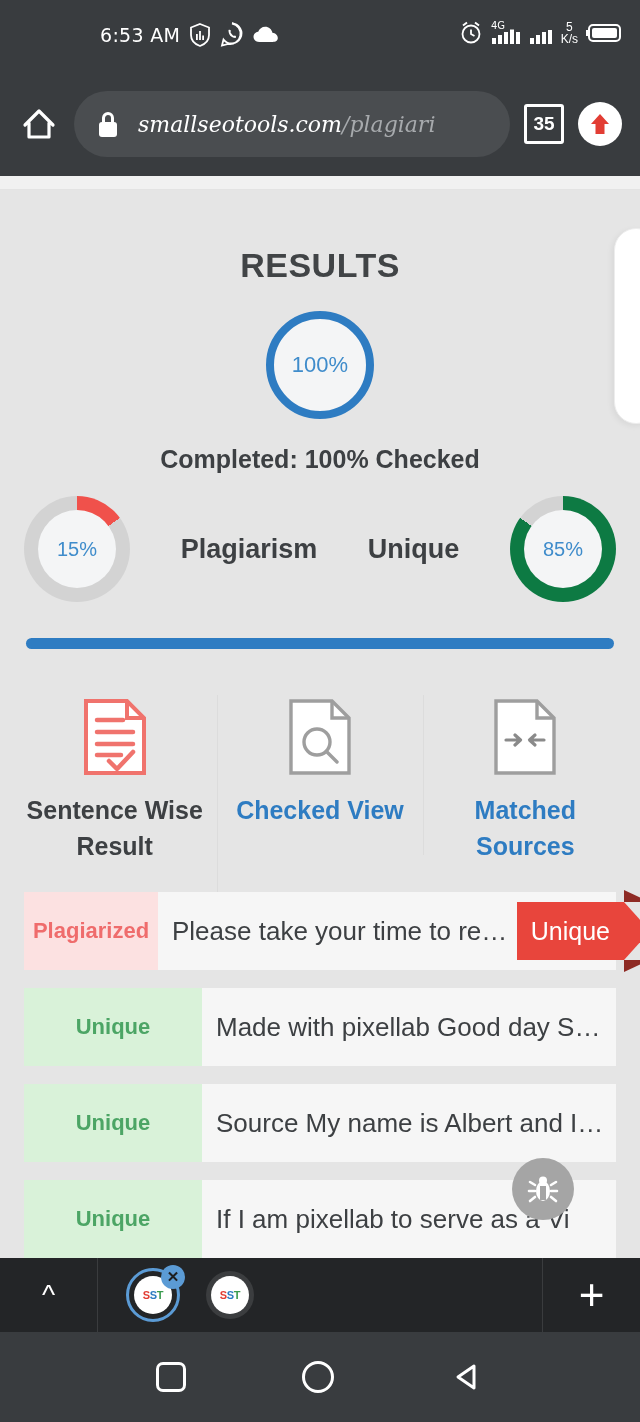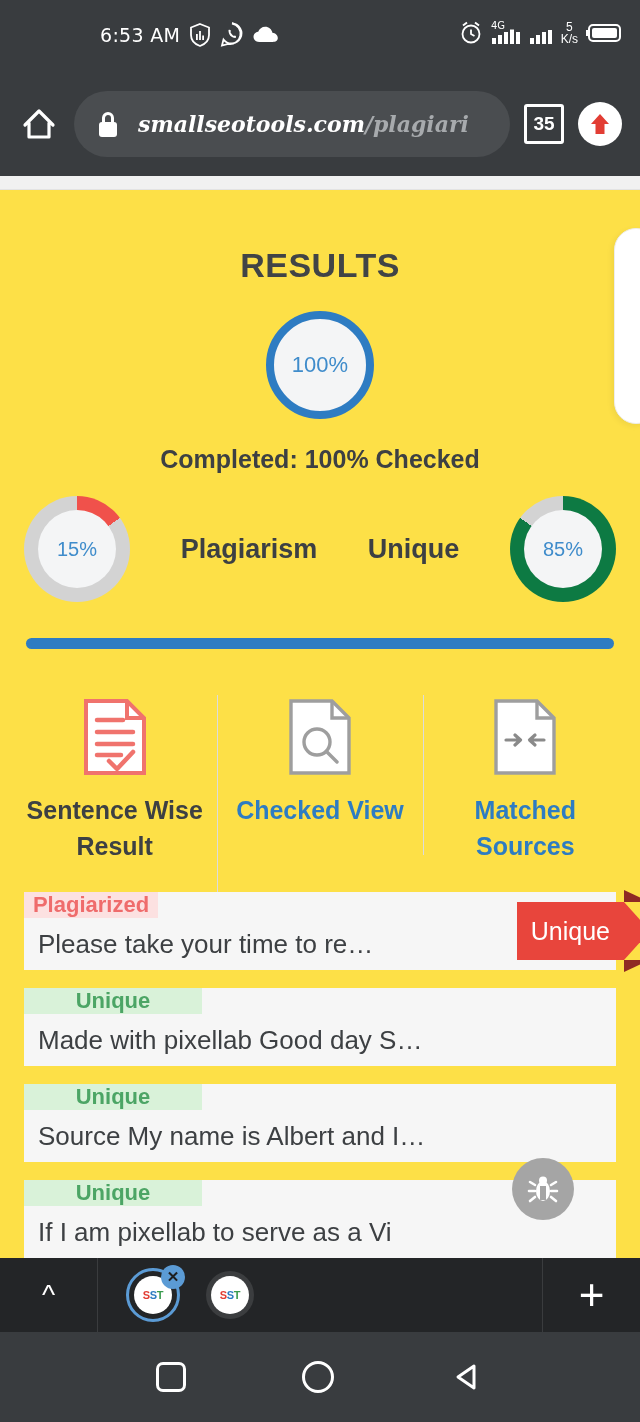--- a/index.html
+++ b/index.html
@@ -32,37 +32,37 @@
   .browserbar{
     height:104px; background:#393c3f;
     display:flex; align-items:center; padding:0 18px; gap:14px;
   }
   .omnibox{
     flex:1; height:66px; background:#4a4d50; border-radius:33px;
     display:flex; align-items:center; padding:0 22px; gap:18px; overflow:hidden;
   }
   .urltext{
     font-family:"DejaVu Serif", serif; font-style:italic;
-    font-size:22px; color:#fff; white-space:nowrap; overflow:hidden;font-weight:bold;
+    font-size:22px; color:#fff; white-space:nowrap; overflow:hidden;
   }
   .urltext .path{ color:#a7aaad; }
   .tabcount{
     width:40px; height:40px; border:3px solid #fff; border-radius:3px;
     display:flex; align-items:center; justify-content:center;
     font-size:19px; font-weight:bold; color:#fff;
   }
   .uparrow-btn{
     width:44px; height:44px; border-radius:50%; background:#fff;
     display:flex; align-items:center; justify-content:center;
   }
 
   
   .page{
     position:absolute; top:176px; left:0; right:0; bottom:164px;
-    background:#fde047; overflow:hidden;
+    background:#e5e5e5; overflow:hidden;
   }
   .pagetopline{ height:14px; background:#f1f1f1; border-bottom:1px solid #e3e3e3; }
 
   .ghostcard{
     position:absolute; right:-18px; top:52px;
     width:44px; height:196px; background:#fff;
     border:1px solid #ededed; border-radius:22px;
     box-shadow:-2px 2px 6px rgba(0,0,0,.06);
   }
 
@@ -120,21 +120,21 @@
   .vlabel{
     margin-top:12px; font-size:25px; font-weight:bold; line-height:1.42;
   }
   .vlabel.active{ color:#3d4043; }
   .vlabel.link{ color:#2e7cc2; }
 
   
   .rows{ margin-top:28px; padding:0 24px; }
   .row{
     display:flex; align-items:stretch; height:78px;
-    margin-bottom:18px; background:#f6f6f6; position:relative;flex-direction:column;
+    margin-bottom:18px; background:#f6f6f6; position:relative;
   }
   .rowtag{
     display:flex; align-items:center; justify-content:center;
     font-size:22px; font-weight:bold; flex:none;
   }
   .rowtag.plag{ width:134px; background:#fce1e1; color:#ef6c6c; }
   .rowtag.uniq{ width:178px; background:#d9f2d9; color:#4ca565; }
   .rowtext{
     flex:1; display:flex; align-items:center; padding:0 14px;
     font-size:26px; color:#3d4043; white-space:nowrap; overflow:hidden;

